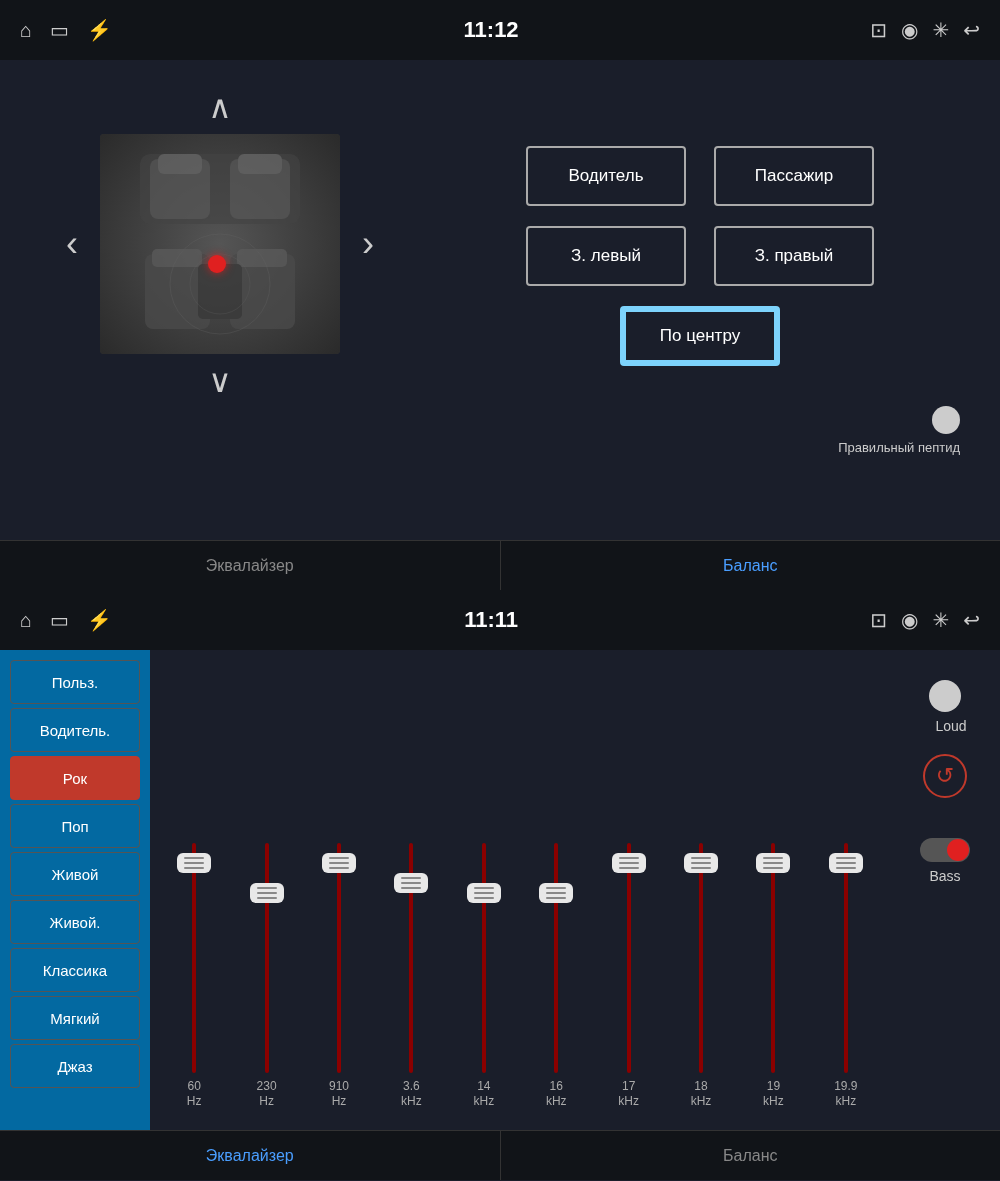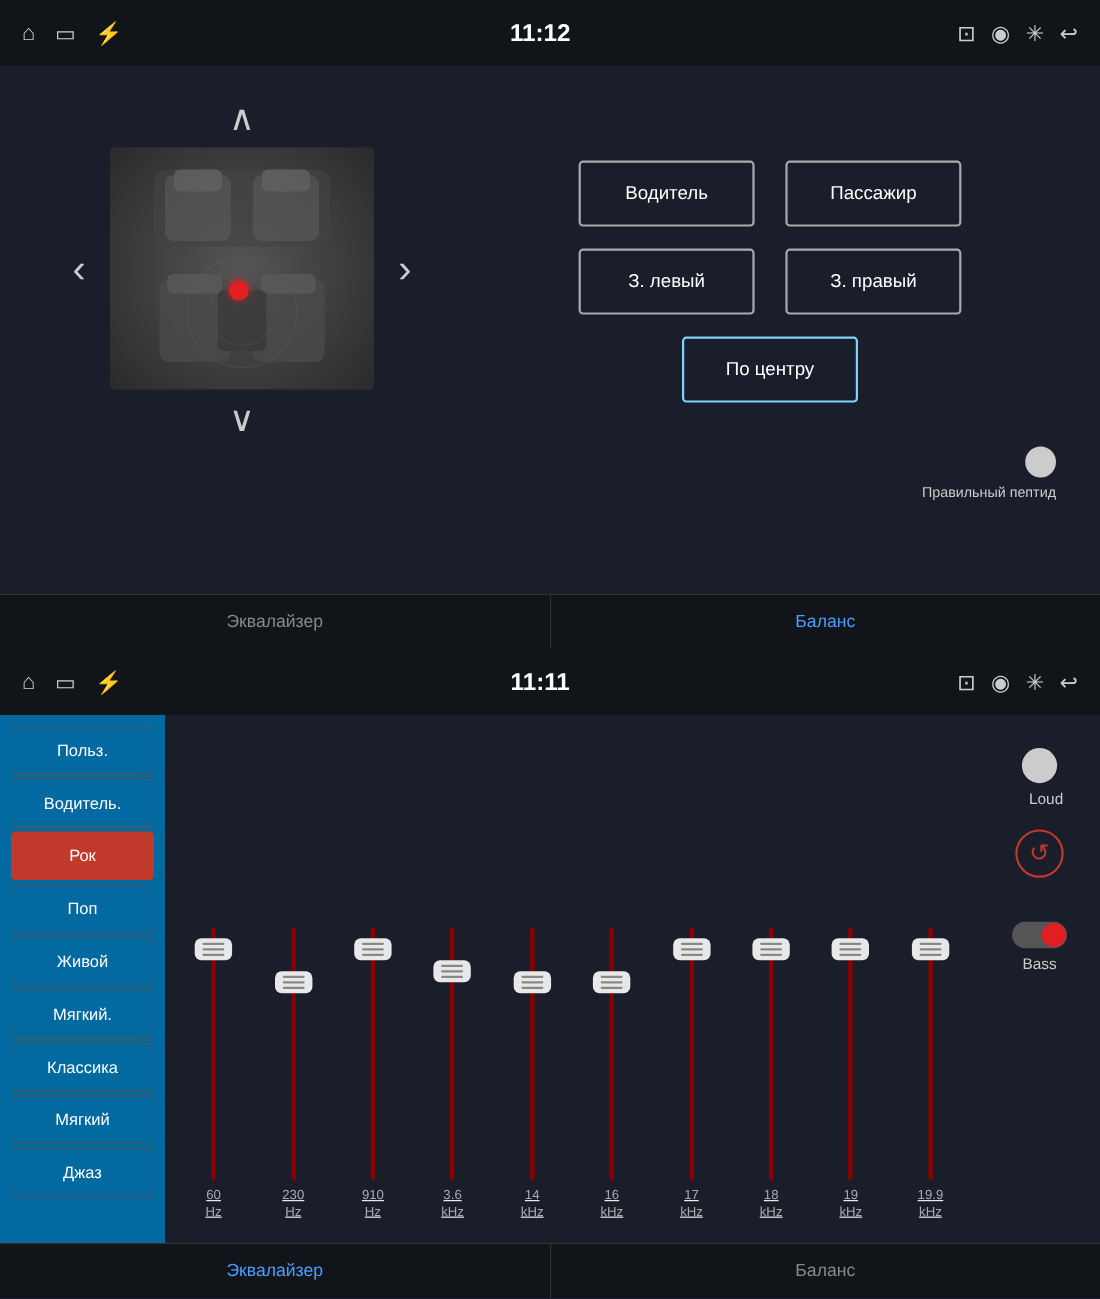--- a/index.html
+++ b/index.html
@@ -138,21 +138,21 @@
       font-size: 17px;
       border-radius: 4px;
       cursor: pointer;
       display: flex;
       align-items: center;
       justify-content: center;
     }
     .seat-btn-center {
       width: 160px;
       height: 60px;
-      border: 2px solid #7dd3fc;
+      border: 6px solid #7dd3fc;
       background: transparent;
       color: #fff;
       font-size: 17px;
       border-radius: 4px;
       cursor: pointer;
       display: flex;
       align-items: center;
       justify-content: center;
     }
     .toggle-area {
@@ -250,21 +250,20 @@
       gap: 4px;
       padding-bottom: 10px;
     }
     .slider-col {
       display: flex;
       flex-direction: column;
       align-items: center;
       flex: 1;
       height: 280px;
       position: relative;
-      text-decoration: underline;
     }
     .slider-track {
       width: 4px;
       height: 240px;
       background: #8b0000;
       border-radius: 2px;
       position: relative;
       margin-top: auto;
     }
     .slider-handle {
@@ -475,21 +474,21 @@
   </div>
 
   <div class="eq-content">
 
     <div class="preset-list">
     <div class="preset-item">Польз.</div>
         <div class="preset-item">Водитель.</div>
         <div class="preset-item selected">Рок</div>
         <div class="preset-item">Поп</div>
         <div class="preset-item">Живой</div>
-        <div class="preset-item">Мягкий.</div>
+        <div class="preset-item">Живой.</div>
         <div class="preset-item">Классика</div>
         <div class="preset-item">Мягкий</div>
         <div class="preset-item">Джаз</div>
       </div>
 
     <div class="eq-sliders">
       <div class="sliders-row">
       <div class="slider-col">
       <div class="slider-track" style="height:230px; margin-bottom: 0;">
         <div class="slider-handle" style="top:10px;">

